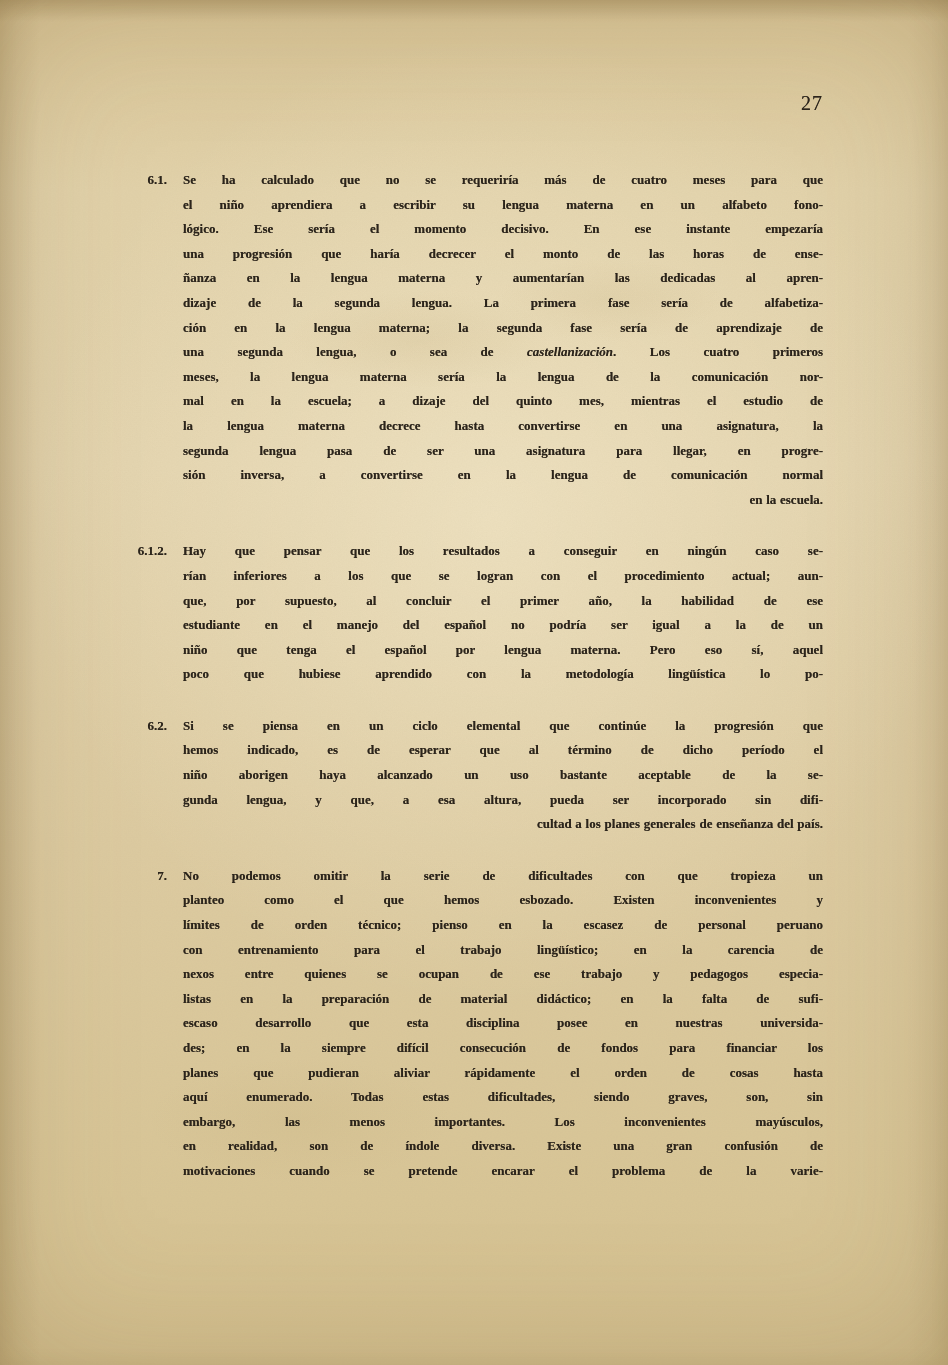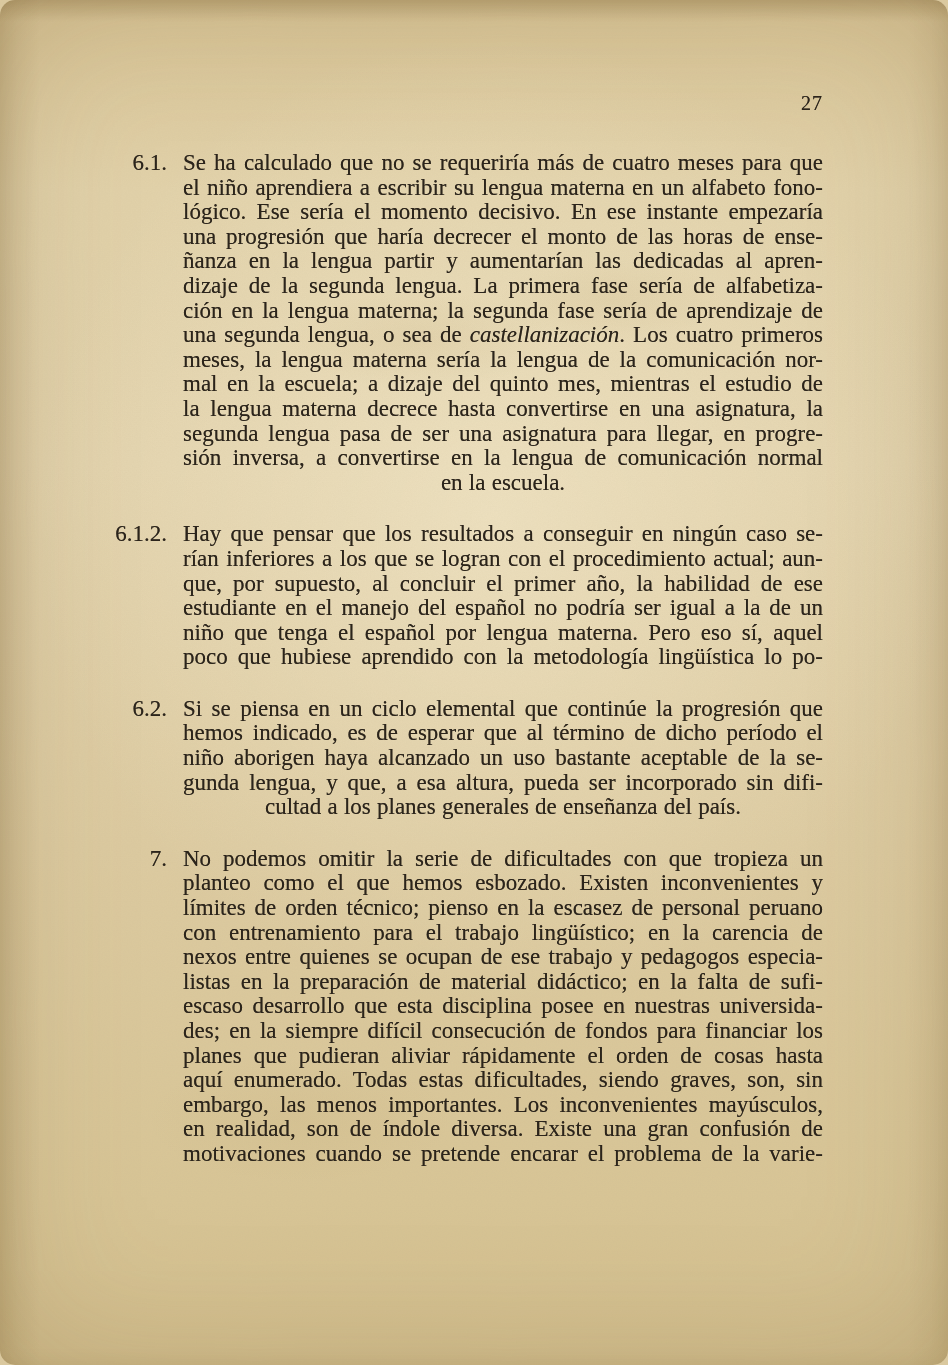--- a/index.html
+++ b/index.html
@@ -19,45 +19,45 @@
       
       radial-gradient(75% 55% at 52% 38%, rgba(255,247,222,0.38), rgba(255,247,222,0) 65%),
       
       linear-gradient(180deg, rgba(125,98,50,0.28) 0px, rgba(125,98,50,0.0) 22px),
       
       linear-gradient(90deg, rgba(125,98,50,0.18) 0px, rgba(125,98,50,0) 40px),
       linear-gradient(270deg, rgba(125,98,50,0.10) 0px, rgba(125,98,50,0) 40px),
       
       linear-gradient(180deg, #d9c597 0%, #e2d2aa 14%, #e3d3ad 34%, #ddcba1 62%, #d8c596 88%, #d3bf8e 100%);
     box-shadow: inset 0 0 140px rgba(118,92,44,0.22), inset 0 0 18px rgba(118,92,44,0.12);
-    border-radius: 15px;
   }
   .grain { position: absolute; inset: 0; pointer-events: none; }
   .page-number {
     position: absolute; top: 92px; left: 183px; width: 640px;
     text-align: right;
     font-size: 20px; letter-spacing: 1px;
     color: #2b241b;
     text-shadow: 0 0 0.5px rgba(43,36,27,0.65);
   }
   .text-block {
-    position: absolute; left: 183px; top: 151px; width: 640px;
-    font-size: 23px; line-height: 24.6px;
+    position: absolute; left: 183px; top: 168px; width: 640px;
+    font-size: 13px; line-height: 24.6px;
     color: #2b241b;
     text-shadow: 0 0 0.5px rgba(43,36,27,0.6);
     word-spacing: 0.5px;
+    font-weight: bold;
   }
   .para { position: relative; margin: 0 0 27px 0; }
   .para:last-child { margin-bottom: 0; }
   .para-label {
     position: absolute; top: 0;
     right: calc(100% + 16px);
     white-space: nowrap;
   }
-  .line { text-align: center; }
+  .line { text-align: right; }
   .line.just { text-align: justify; text-align-last: justify; text-justify: inter-word; }
   .it { font-style: italic; }
 </style>
 </head>
 <body>
 
 <div class="page">
   <svg class="grain" width="948" height="1365" aria-hidden="true">
     <filter id="paperNoise">
       <feTurbulence type="fractalNoise" baseFrequency="0.8" numOctaves="3" seed="7"></feTurbulence>
@@ -69,21 +69,21 @@
   <div class="page-number">27</div>
 
   <main class="text-block" id="para-container">
   <section class="para">
     <span class="para-label">6.1.</span>
     <div class="para-lines">
           <div class="line just"><span>Se ha calculado que no se requeriría más de cuatro meses para que</span></div>
           <div class="line just"><span>el niño aprendiera a escribir su lengua materna en un alfabeto fono-</span></div>
           <div class="line just"><span>lógico.  Ese sería el momento decisivo.  En ese instante empezaría</span></div>
           <div class="line just"><span>una progresión que haría decrecer el monto de las horas de ense-</span></div>
-          <div class="line just"><span>ñanza en la lengua partir y aumentarían las dedicadas al apren-</span></div>
+          <div class="line just"><span>ñanza en la lengua materna y aumentarían las dedicadas al apren-</span></div>
           <div class="line just"><span>dizaje de la segunda lengua.  La primera fase sería de alfabetiza-</span></div>
           <div class="line just"><span>ción en la lengua materna; la segunda fase sería de aprendizaje de</span></div>
           <div class="line just"><span>una segunda lengua, o sea de </span><span class="it">castellanización</span><span>.  Los cuatro primeros</span></div>
           <div class="line just"><span>meses, la lengua materna sería la lengua de la comunicación nor-</span></div>
           <div class="line just"><span>mal en la escuela; a dizaje del quinto mes, mientras el estudio de</span></div>
           <div class="line just"><span>la lengua materna decrece hasta convertirse en una asignatura, la</span></div>
           <div class="line just"><span>segunda lengua pasa de ser una asignatura para llegar, en progre-</span></div>
           <div class="line just"><span>sión inversa, a convertirse en la lengua de comunicación normal</span></div>
           <div class="line"><span>en la escuela.</span></div>
         </div>

